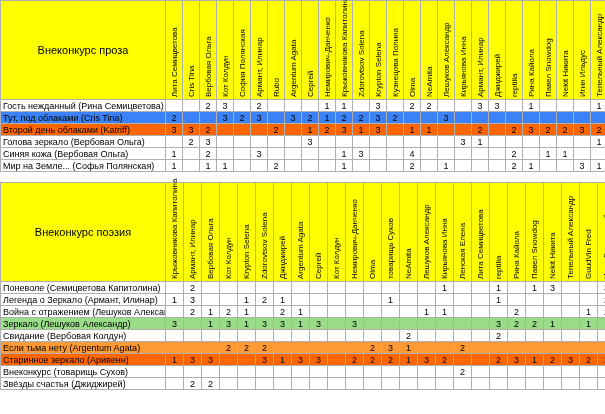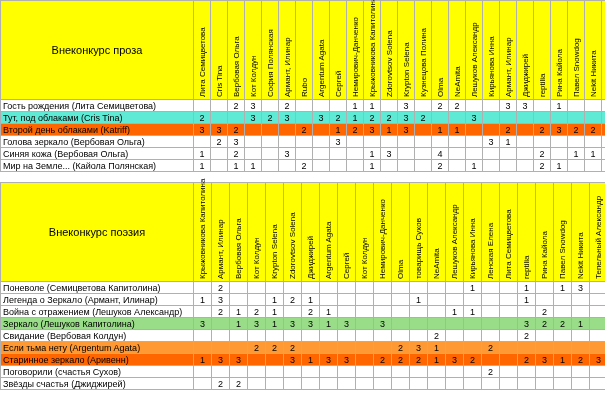--- a/index.html
+++ b/index.html
@@ -10,21 +10,21 @@
   td,th{border:1px solid #b0b0b0;padding:0;margin:0;font-weight:normal;vertical-align:middle;}
 
   
   .hdr-title{
     background:#ffff00;
     font-size:11px;
     text-align:center;
     vertical-align:middle;
     font-weight:normal;
     color:#000;
-    padding:16px;
+    padding:2px;
   }
   .hdr-vert{
     background:#ffff00;
     height:96px;
     padding:1px;
     position:relative;
   }
   .hdr-vert span{
     display:block;
     writing-mode:vertical-rl;
@@ -47,21 +47,21 @@
     overflow:hidden;
     height:11px;
     background:#ffffff;
   }
   .num{
     text-align:center;
     font-size:9px;
     height:11px;
     background:#ffffff;
   }
-  tr.hl-blue td{background:#5eead4;}
+  tr.hl-blue td{background:#3b82f6;}
   tr.hl-red td{background:#ff6600;}
   tr.hl-green td{background:#99dd88;}
   tr.hl-orange td{background:#ff9933;}
 
   .spacer{height:10px;background:#ffffff;border:none;}
 </style>
 </head>
 <body>
 
 <div class="page">
@@ -143,21 +143,21 @@
             <span>Nekit Никита</span>
           </td>
           <td class="hdr-vert" style="width:14px;">
             <span>Игин Ильдус</span>
           </td>
           <td class="hdr-vert" style="width:14px;">
             <span>Тепельный Александр</span>
           </td>
         </tr>
         <tr class="">
-          <td class="work">Гость рождения (Лита Семицветова)</td>
+          <td class="work">Гость нежданный (Рина Семицветова)</td>
           <td class="num"></td>
           <td class="num"></td>
           <td class="num">2</td>
           <td class="num">3</td>
           <td class="num"></td>
           <td class="num">2</td>
           <td class="num"></td>
           <td class="num"></td>
           <td class="num"></td>
           <td class="num">1</td>
@@ -288,21 +288,21 @@
           <td class="num"></td>
           <td class="num"></td>
           <td class="num">2</td>
           <td class="num"></td>
           <td class="num">1</td>
           <td class="num">1</td>
           <td class="num"></td>
           <td class="num"></td>
         </tr>
         <tr class="">
-          <td class="work">Мир на Земле... (Кайола Полянская)</td>
+          <td class="work">Мир на Земле... (Софья Полянская)</td>
           <td class="num">1</td>
           <td class="num"></td>
           <td class="num">1</td>
           <td class="num">1</td>
           <td class="num"></td>
           <td class="num"></td>
           <td class="num">2</td>
           <td class="num"></td>
           <td class="num"></td>
           <td class="num"></td>
@@ -486,21 +486,21 @@
           <td class="num"></td>
           <td class="num"></td>
           <td class="num">2</td>
           <td class="num"></td>
           <td class="num"></td>
           <td class="num"></td>
           <td class="num">1</td>
           <td class="num">2</td>
         </tr>
         <tr class="hl-green">
-          <td class="work">Зеркало (Лешуков Капитолина)</td>
+          <td class="work">Зеркало (Лешуков Александр)</td>
           <td class="num">3</td>
           <td class="num"></td>
           <td class="num">1</td>
           <td class="num">3</td>
           <td class="num">1</td>
           <td class="num">3</td>
           <td class="num">3</td>
           <td class="num">1</td>
           <td class="num">3</td>
           <td class="num"></td>
@@ -598,21 +598,21 @@
           <td class="num"></td>
           <td class="num">2</td>
           <td class="num">3</td>
           <td class="num">1</td>
           <td class="num">2</td>
           <td class="num">3</td>
           <td class="num">2</td>
           <td class="num">2</td>
         </tr>
         <tr class="">
-          <td class="work">Поговорили (счастья Сухов)</td>
+          <td class="work">Внеконкурс (товарищь Сухов)</td>
           <td class="num"></td>
           <td class="num"></td>
           <td class="num"></td>
           <td class="num"></td>
           <td class="num"></td>
           <td class="num"></td>
           <td class="num"></td>
           <td class="num"></td>
           <td class="num"></td>
           <td class="num"></td>

